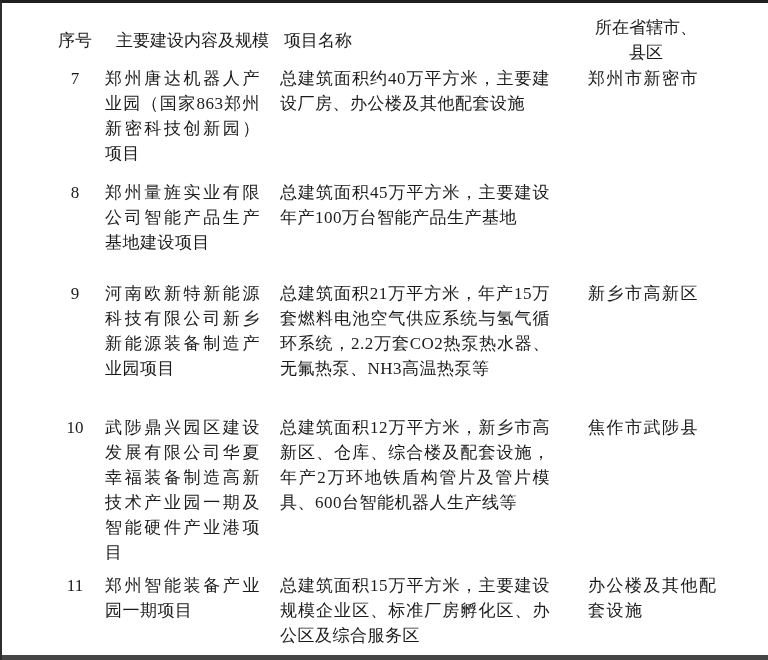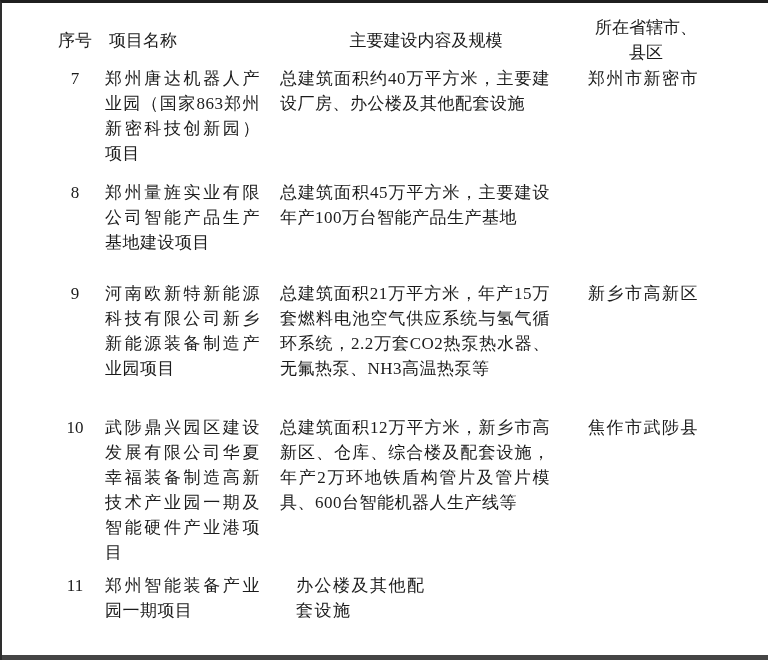--- a/index.html
+++ b/index.html
@@ -58,22 +58,22 @@
   .gap-d{margin-bottom:8px;}
 </style>
 </head>
 <body>
 
 <div class="page">
   <div class="table">
 
     <div class="hrow">
       <div class="hc h-no">序号</div>
+      <div class="hc h-content">主要建设内容及规模</div>
       <div class="hc h-name">项目名称</div>
-      <div class="hc h-content">主要建设内容及规模</div>
       <div>
         <div class="hc h-loc">所在省辖市、县区</div>
       </div>
     </div>
 
     <div class="row gap-a">
       <div class="num">7</div>
       <div>
         <div class="name">郑州唐达机器人产业园（国家863郑州新密科技创新园）项目</div>
       </div>
@@ -120,19 +120,22 @@
         <div class="loc">焦作市武陟县</div>
       </div>
     </div>
 
     <div class="row">
       <div class="num">11</div>
       <div>
         <div class="name">郑州智能装备产业园一期项目</div>
       </div>
       <div>
+        <div class="content">总建筑面积15万平方米，主要建设规模企业区、标准厂房孵化区、办公区及综合服务区</div>
+      </div>
+      <div>
         <div class="loc">办公楼及其他配套设施</div>
       </div>
     </div>
 
   </div>
   <div class="bottom-edge"></div>
 </div>
 
 </body></html>

